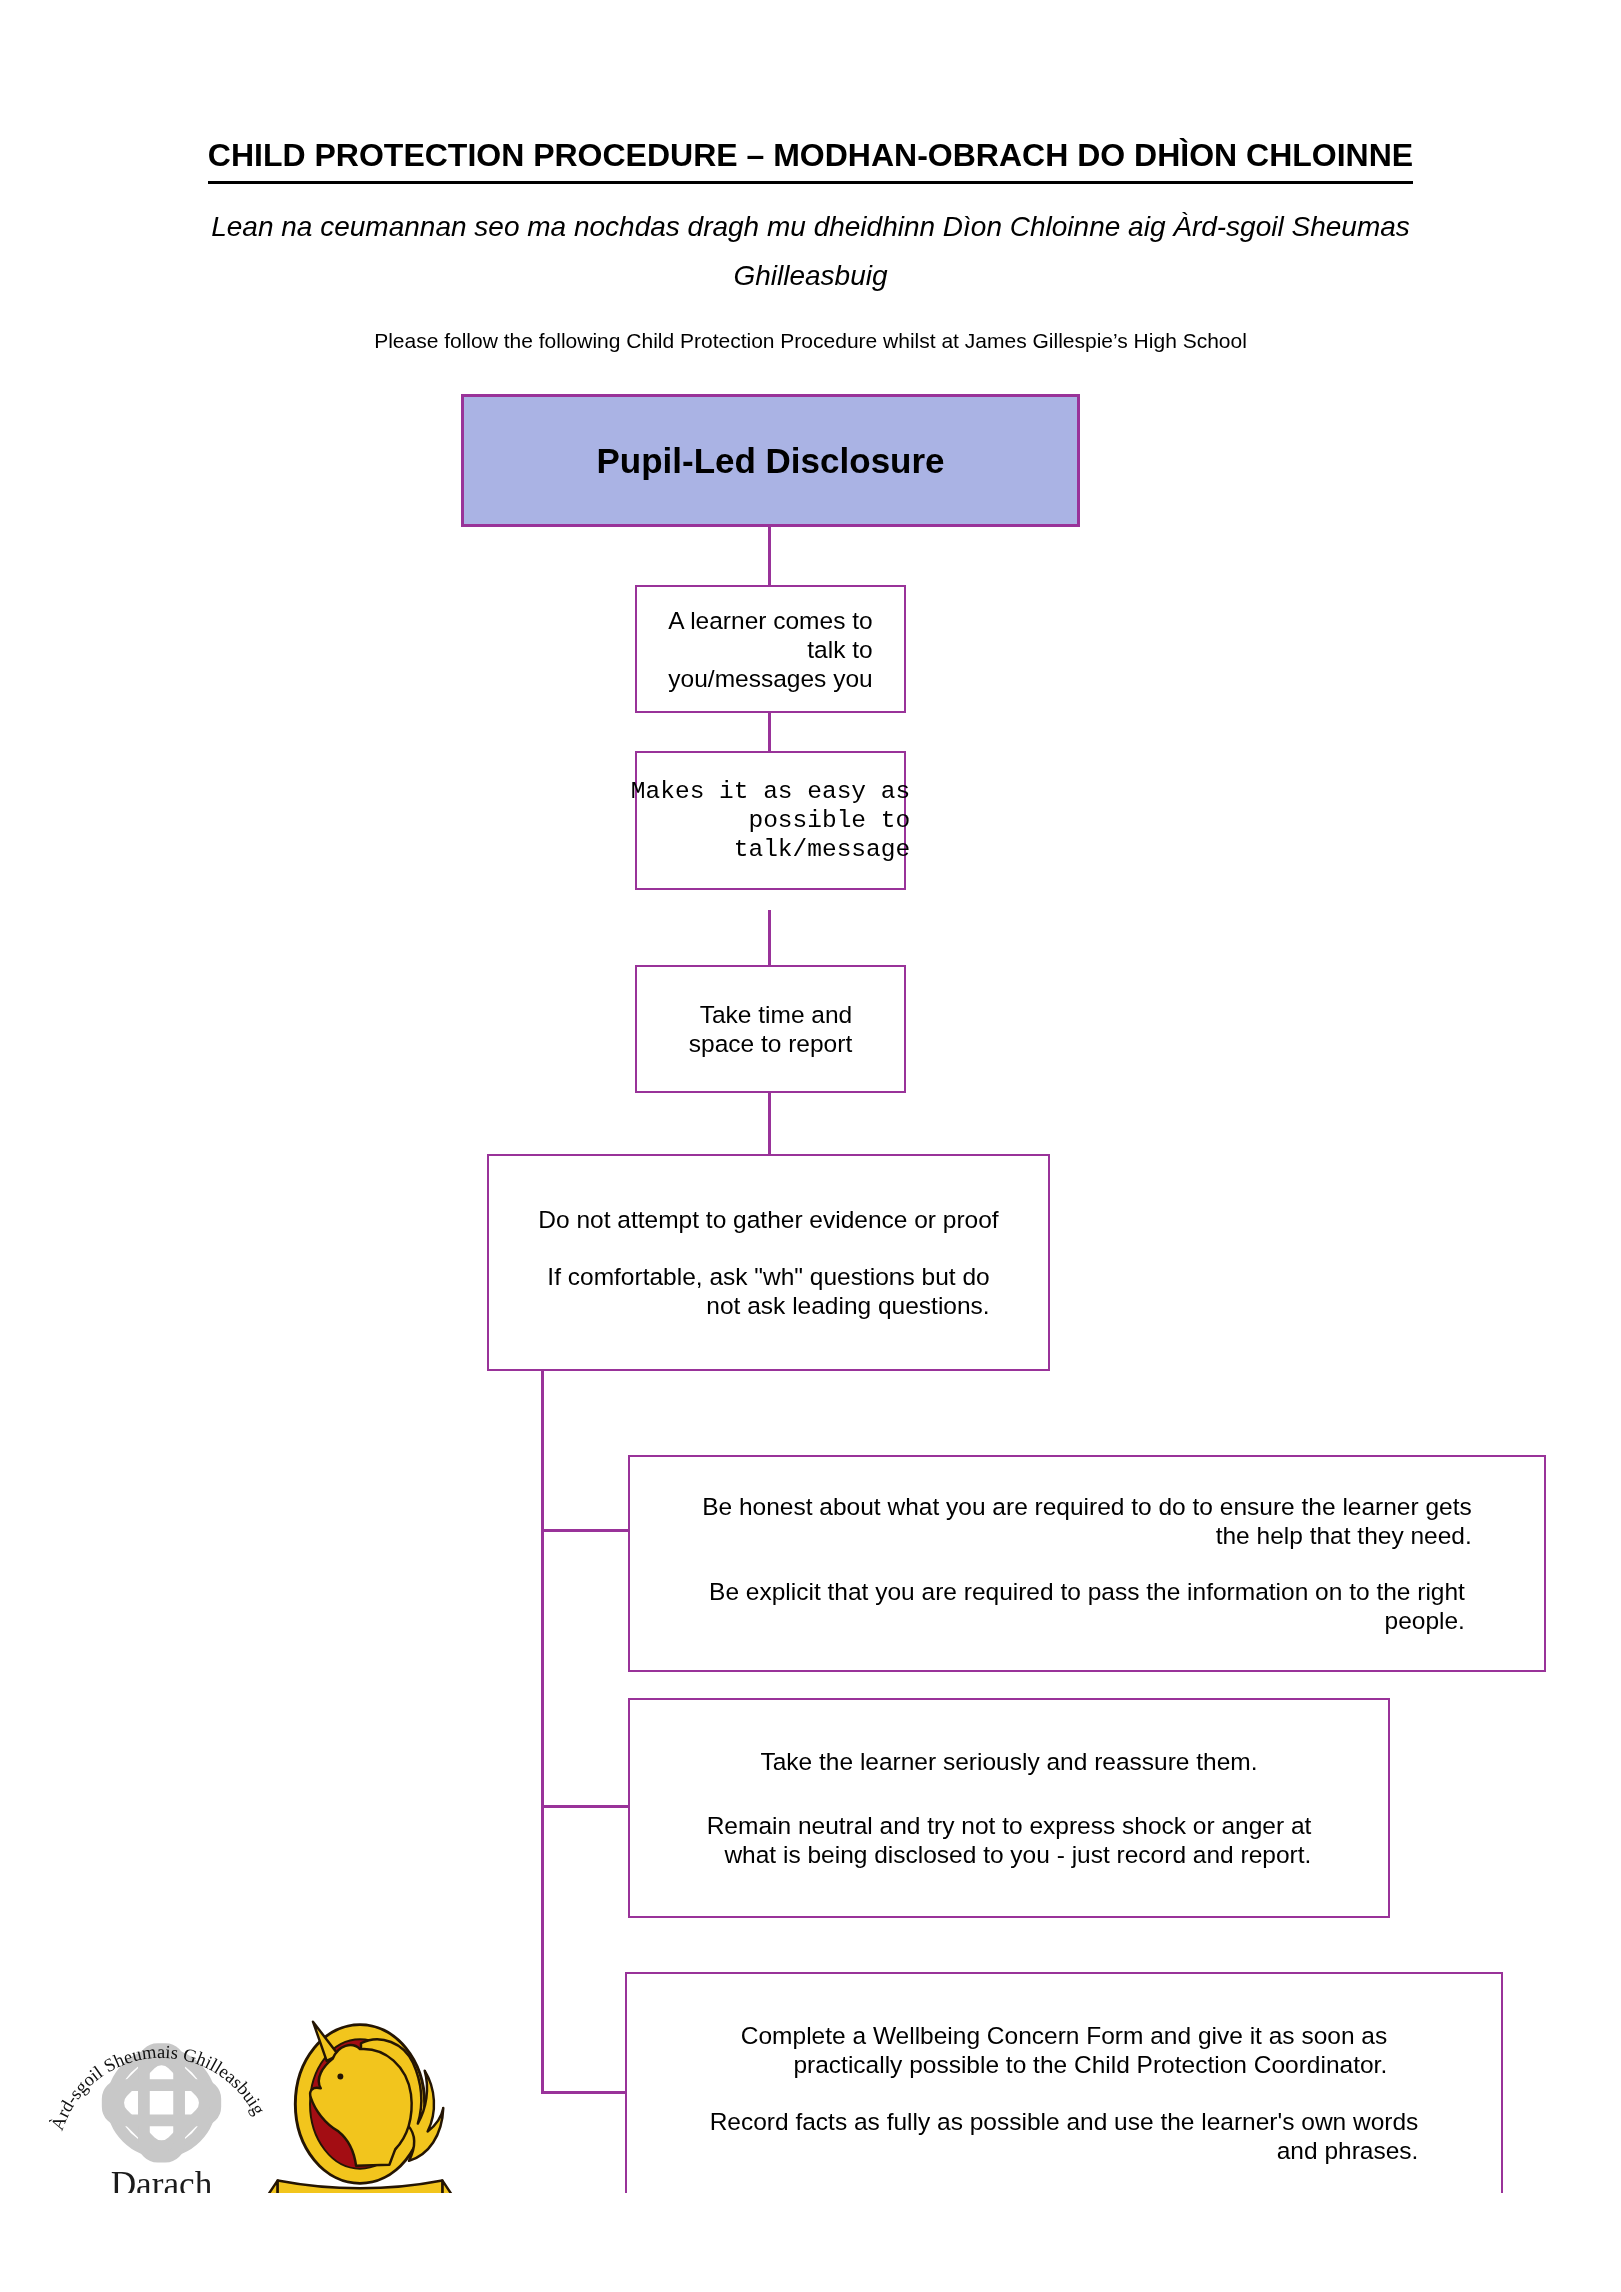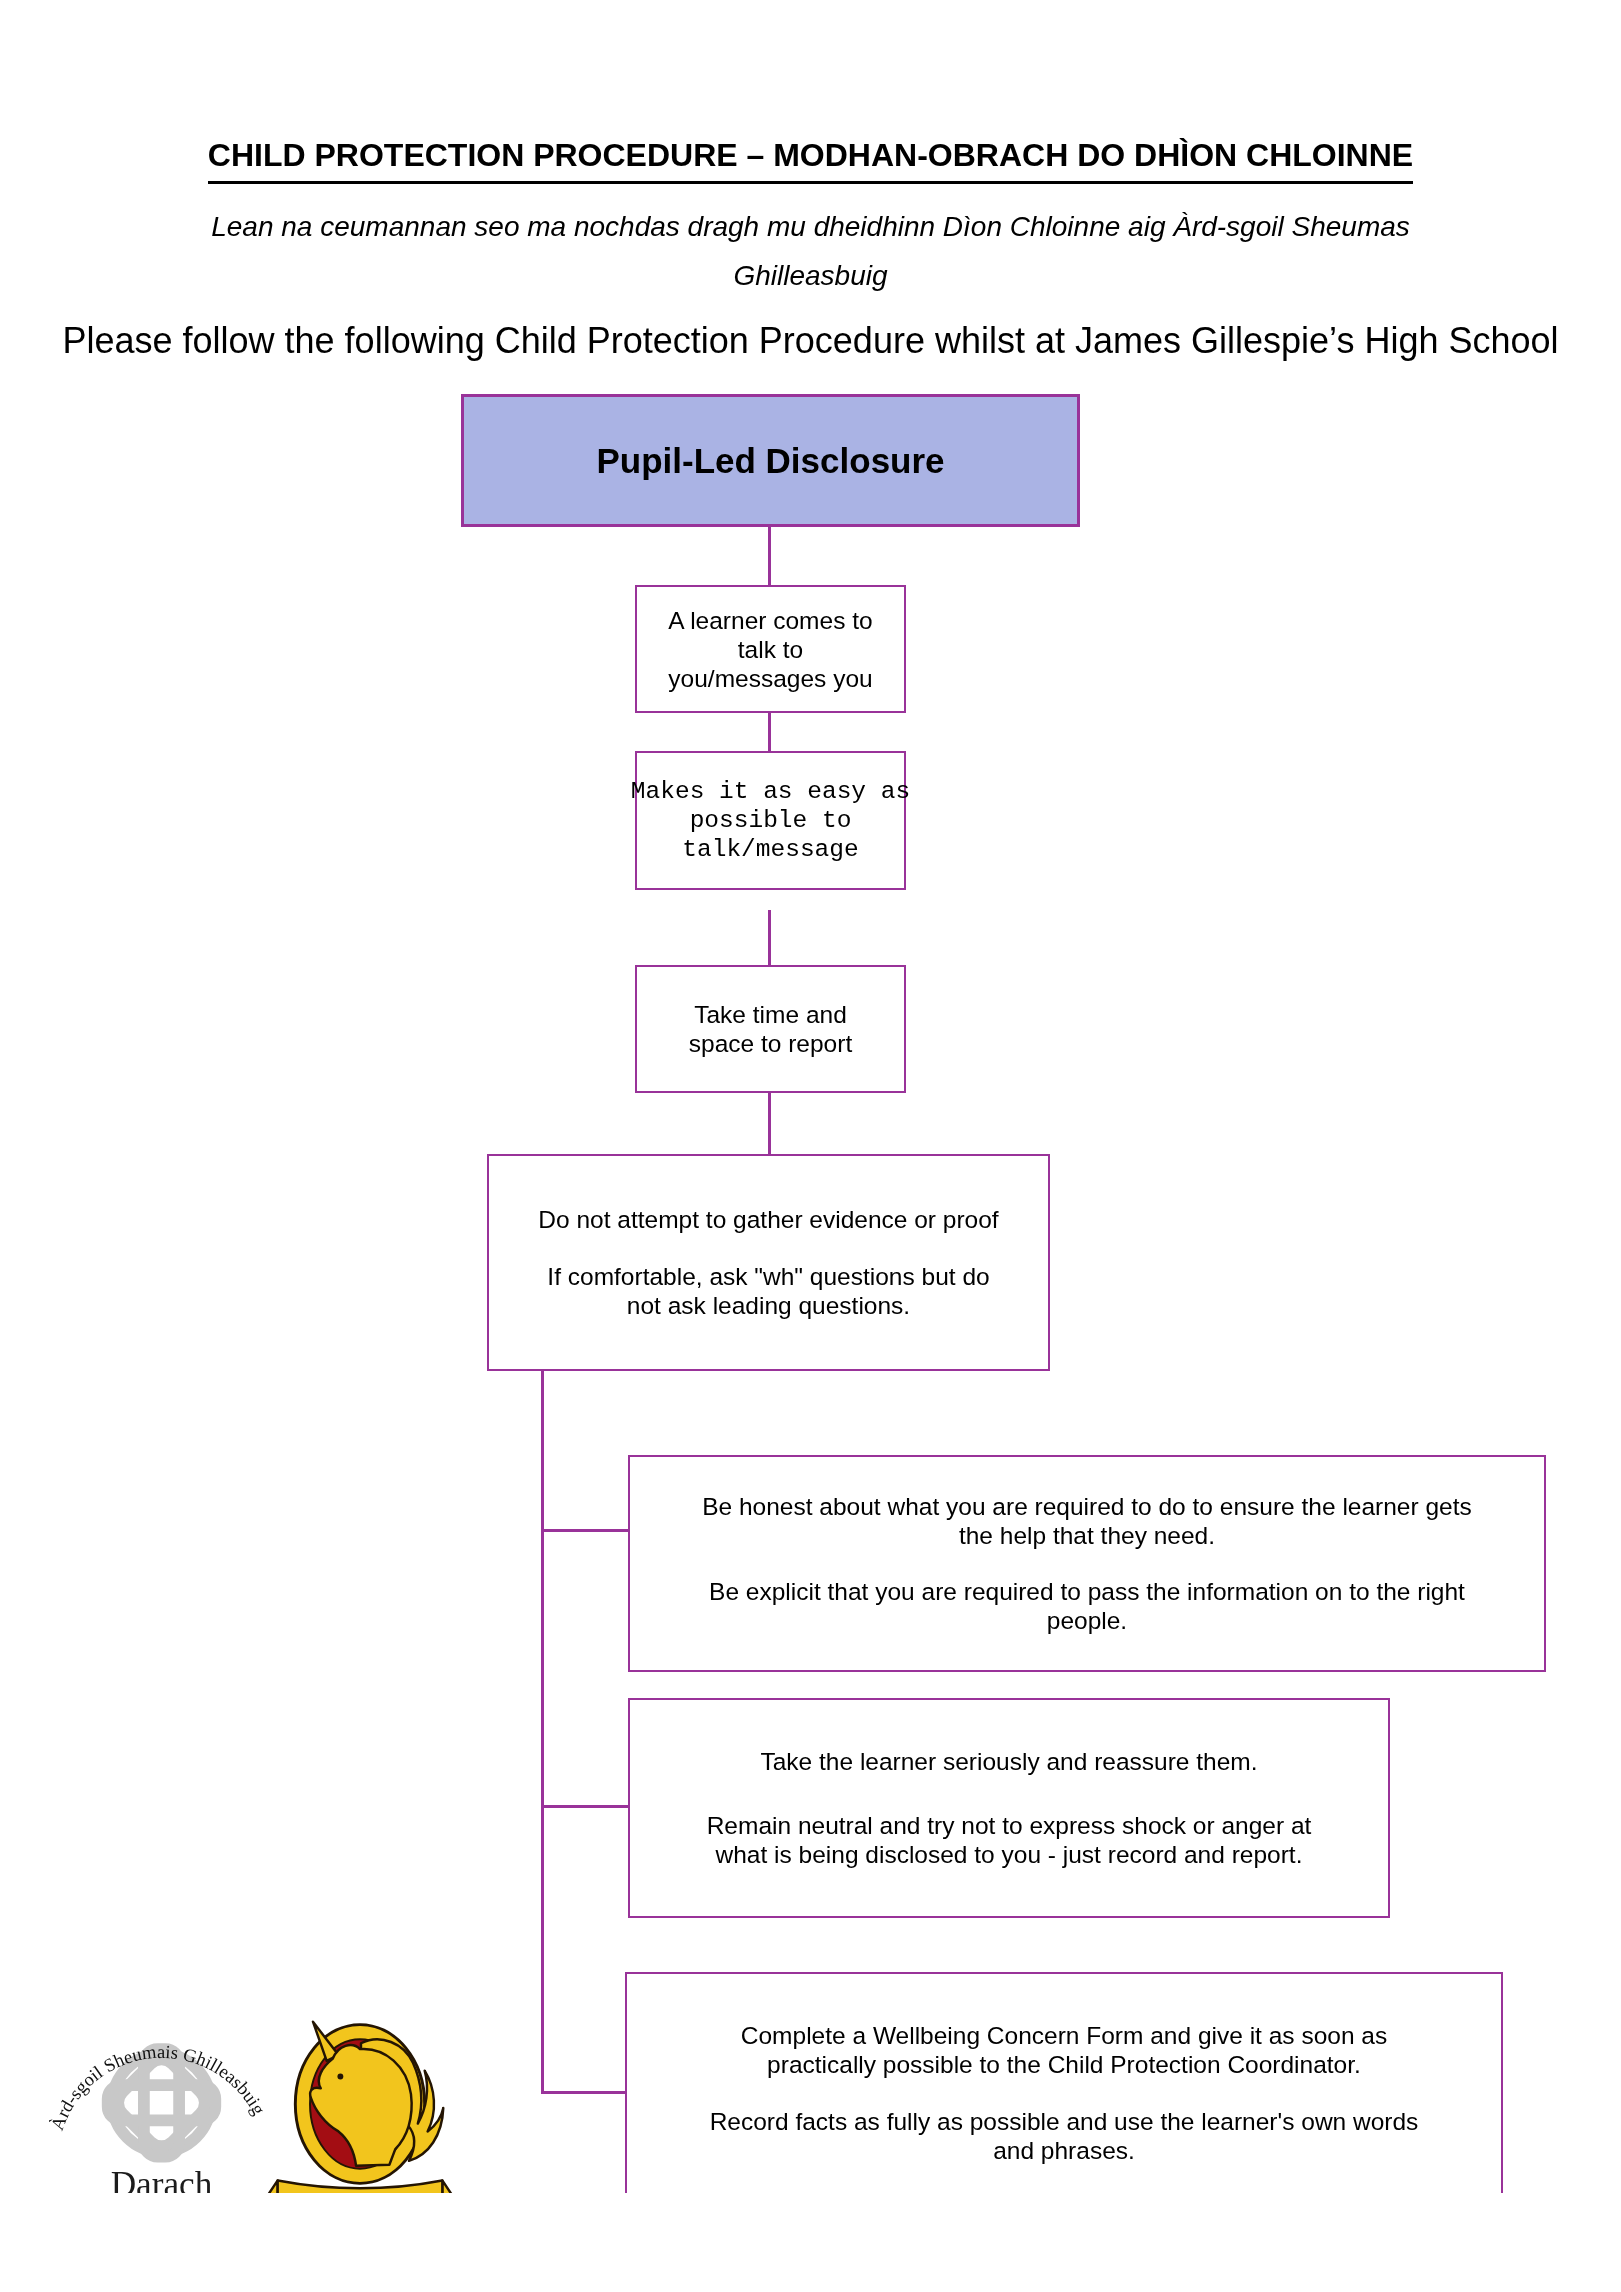--- a/index.html
+++ b/index.html
@@ -8,27 +8,27 @@
     position:relative;width:1621px;height:2193px;background:#fff;
     font-family:"Liberation Sans",sans-serif;color:#000;overflow:hidden;
   }
   .center-text{position:absolute;left:0;width:100%;text-align:center;}
   .title-wrap{top:137px;}
   .title{
     display:inline-block;margin:0;font-size:32px;font-weight:bold;line-height:1.15;
     border-bottom:3.9px solid #000;padding-bottom:6.9px;
   }
   .subtitle{top:202px;font-style:italic;font-size:28px;line-height:49px;}
-  .intro{top:321px;font-size:36px;line-height:39px;}
+  .intro{top:321px;font-size:21px;line-height:39px;}
 
   .fbox{
     position:absolute;box-sizing:border-box;background:#fff;
     border:2.9px solid var(--purple,#993399);
     display:flex;flex-direction:column;align-items:center;justify-content:center;
-    text-align:center;font-size:24.5px;line-height:29px;padding:5.9px 7.8px;
+    text-align:right;font-size:24.5px;line-height:29px;padding:5.9px 7.8px;
   }
   .header-box{
     left:461px;top:394px;width:619px;height:133px;
     background:var(--periwinkle,#aab3e4);border-width:3.9px;
     font-size:35px;font-weight:bold;
   }
   .b1{left:635px;top:585px;width:271px;height:128px;}
   .b2{left:635px;top:751px;width:271px;height:139px;font-family:Liberation Mono, monospace;}
   .b3{left:635px;top:965px;width:271px;height:128px;}
   .b4{left:487px;top:1154px;width:563px;height:217px;}

